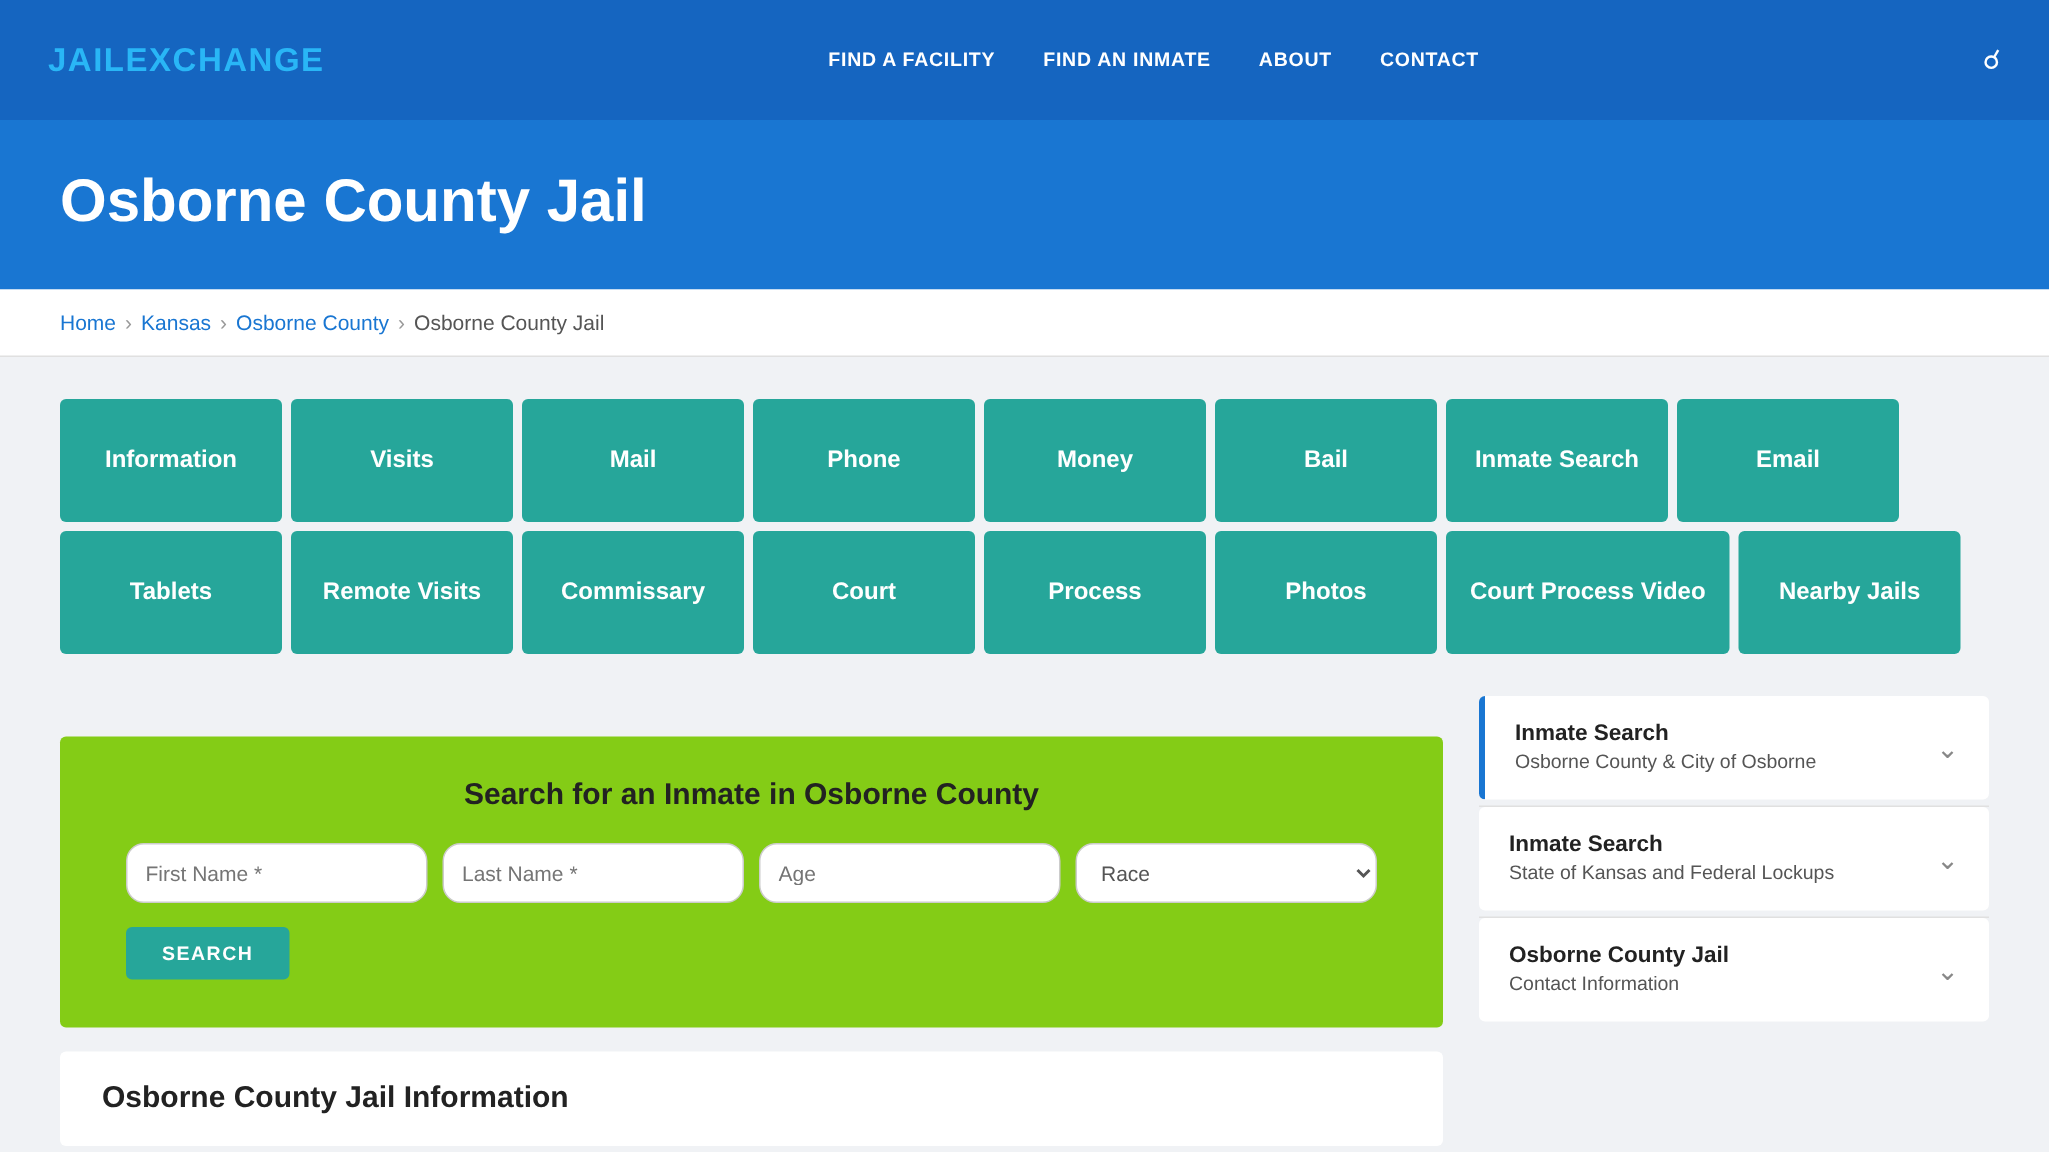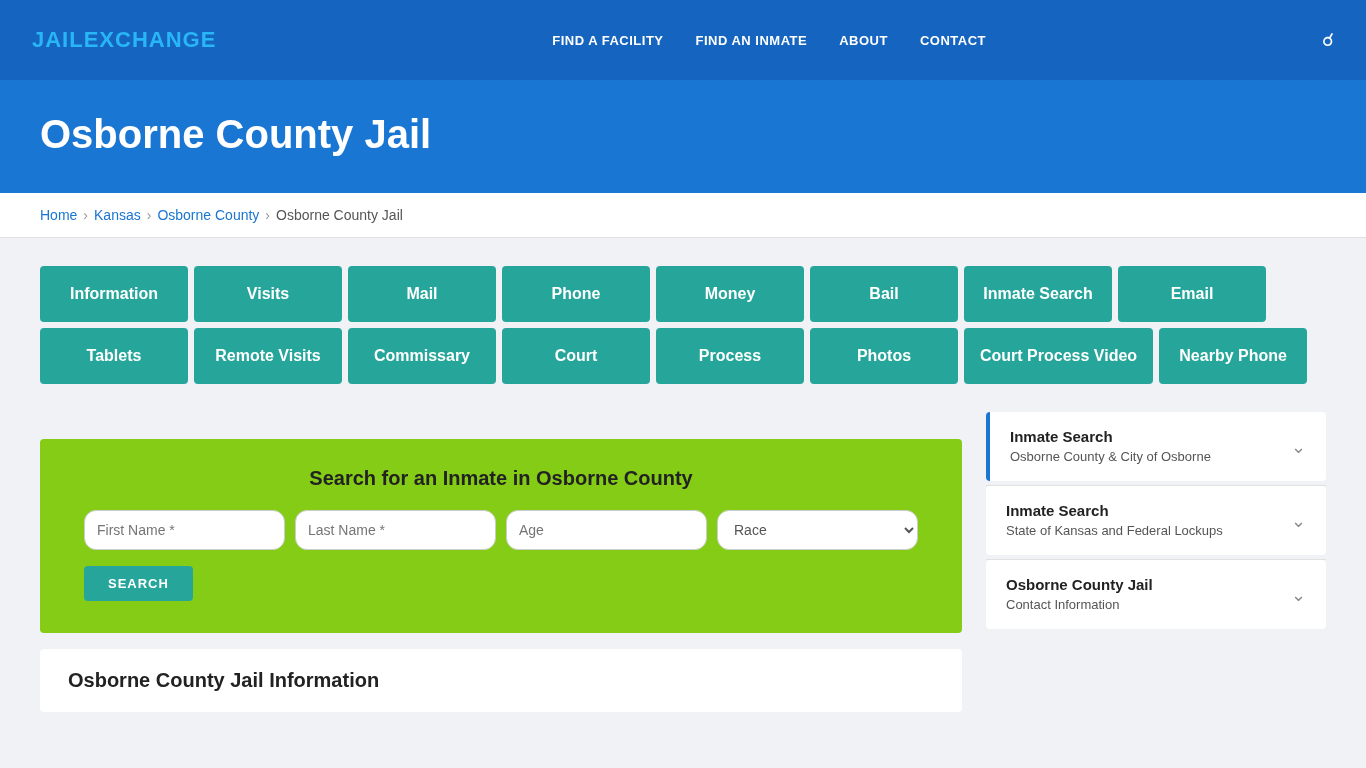--- a/index.html
+++ b/index.html
@@ -84,21 +84,21 @@
       gap: 6px;
       margin-bottom: 28px;
       justify-content: flex-start;
     }
     .grid-btn {
       background: #26a69a;
       color: #fff;
       border: none;
       border-radius: 4px;
       padding: 0 16px;
-      height: 56px;
+      height: 82px;
       min-width: 148px;
       font-size: 16px;
       font-weight: 600;
       cursor: pointer;
       display: flex;
       align-items: center;
       justify-content: center;
       text-align: center;
     }
 
@@ -241,21 +241,21 @@
       <button class="grid-btn">Bail</button>
       <button class="grid-btn">Inmate Search</button>
       <button class="grid-btn">Email</button>
       <button class="grid-btn">Tablets</button>
       <button class="grid-btn">Remote Visits</button>
       <button class="grid-btn">Commissary</button>
       <button class="grid-btn">Court</button>
       <button class="grid-btn">Process</button>
       <button class="grid-btn">Photos</button>
       <button class="grid-btn">Court Process Video</button>
-      <button class="grid-btn">Nearby Phone</button>
+      <button class="grid-btn">Nearby Jails</button>
     </div>
 
   <div class="content-row">
 
     <div style="flex:1; display:flex; flex-direction:column; gap:16px;">
 
       <div class="search-card">
         <h2>Search for an Inmate in Osborne County</h2>
         <div class="search-fields">
           <input type="text" placeholder="First Name *" style="">

